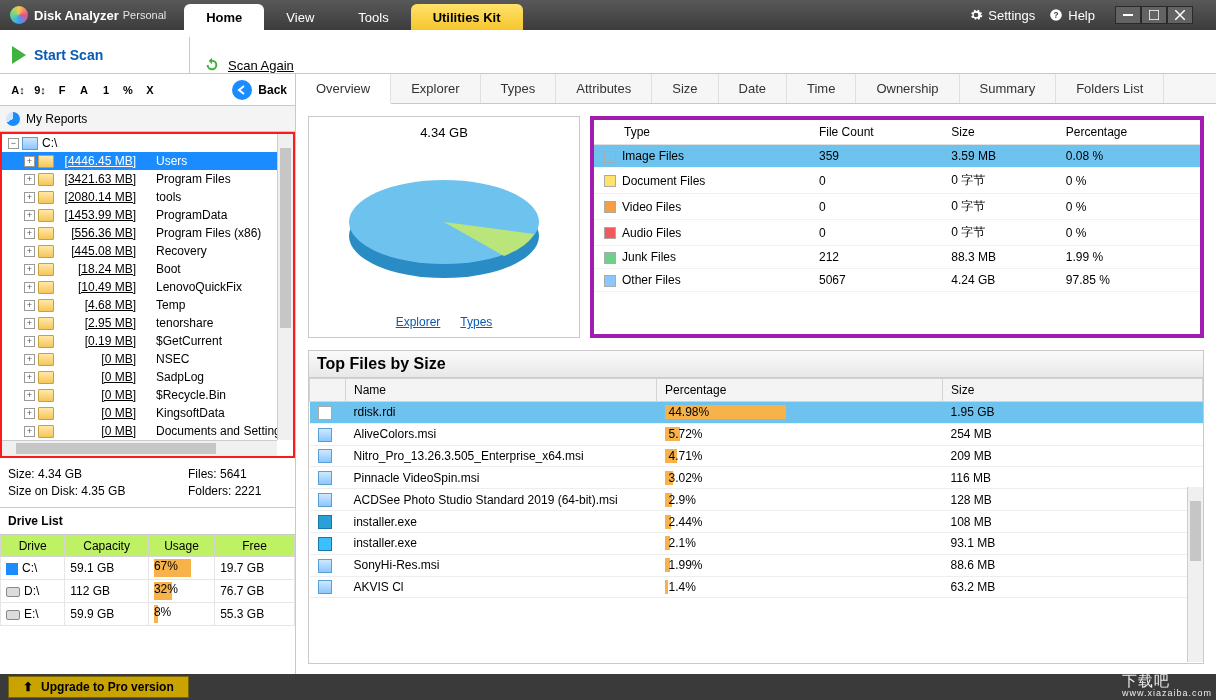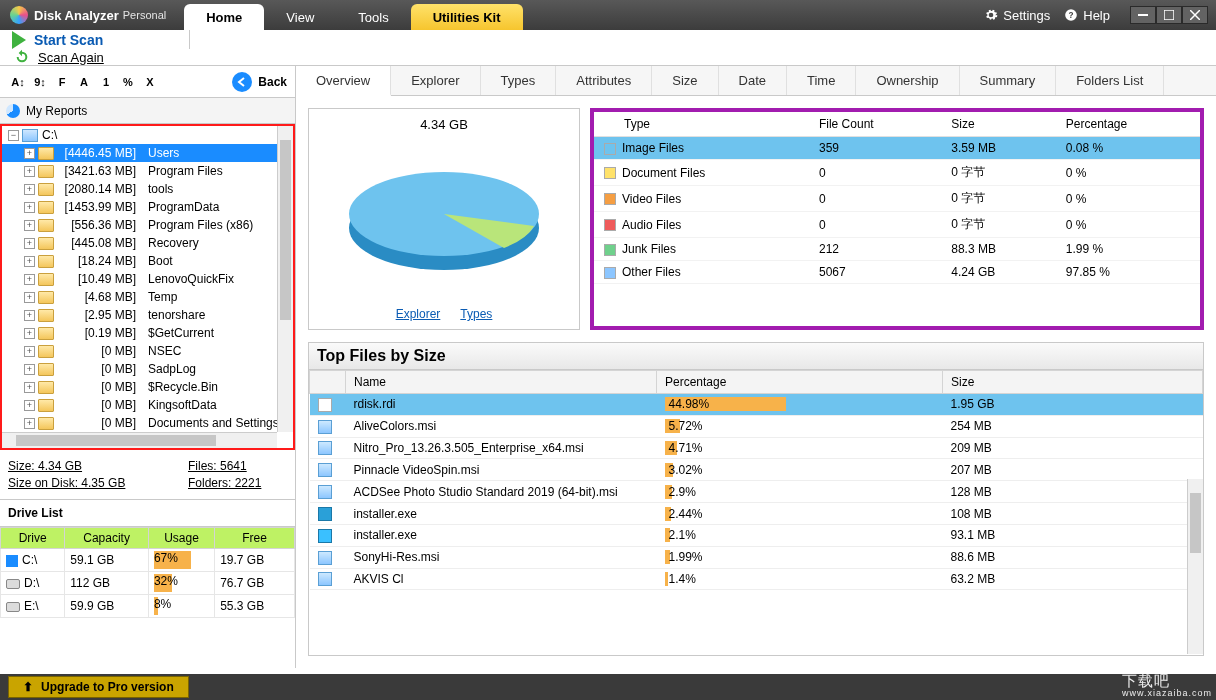--- a/index.html
+++ b/index.html
@@ -7,28 +7,28 @@
 
 
 .titlebar { height: 30px; background: linear-gradient(#585858,#3c3c3c); display: flex; align-items: center; color: #fff; }
 .titlebar .logo { width: 18px; height: 18px; margin: 0 6px 0 10px; border-radius: 50%; background: conic-gradient(#f7c948,#e94f8a,#35a2ff,#68d391,#f7c948); }
 .titlebar .title { font-weight: bold; font-size: 13px; }
 .titlebar .sub { font-size: 11px; opacity: .85; margin-left: 4px; }
 .tabs { display: flex; margin-left: 18px; height: 30px; align-items: flex-end; }
 .tab { padding: 6px 22px 5px; color: #fff; font-size: 13px; border-radius: 6px 6px 0 0; cursor: pointer; }
 .tab.home { background: #fff; color: #000; font-weight: bold; }
 .tab.util { background: linear-gradient(#ffe26a,#f6c52e); color: #000; font-weight: bold; }
-.titlebar .right { margin-left: auto; display: flex; align-items: center; gap: 14px; padding-right: 8px; }
+.titlebar .right { margin-left: auto; display: flex; align-items: center; gap: 14px; padding-right: 23px; }
 .settings, .help { display: flex; align-items: center; gap: 5px; font-size: 13px; cursor: pointer; }
 .gear, .helpc { width: 14px; height: 14px; }
 .wins { display: flex; gap: 0; margin-left: 6px; }
 .winbtn { width: 26px; height: 18px; background: #636363; border: 1px solid #2a2a2a; display: flex; align-items: center; justify-content: center; cursor: pointer; }
 
 
-.ribbon { height: 36px; background: #fff; border-bottom: 1px solid #c9c9c9; display: flex; align-items: flex-start; flex-direction: column; }
+.ribbon { height: 44px; background: #fff; border-bottom: 1px solid #c9c9c9; display: flex; align-items: flex-end; }
 .startscan { width: 190px; height: 36px; border-right: 1px solid #c9c9c9; display: flex; align-items: center; gap: 8px; padding-left: 12px; color: #0a5bb3; font-weight: bold; font-size: 14px; cursor: pointer; }
 .play { width: 0; height: 0; border-top: 9px solid transparent; border-bottom: 9px solid transparent; border-left: 14px solid #3fb23f; }
 .scanagain { display: flex; align-items: center; gap: 8px; margin-left: 14px; font-size: 13px; cursor: pointer; text-decoration: underline; }
 .refresh { width: 16px; height: 16px; }
 
 
 .toolrow { height: 32px; border-bottom: 1px solid #c9c9c9; display: flex; align-items: center; }
 .sortbox { width: 296px; height: 32px; display: flex; align-items: center; gap: 2px; padding-left: 8px; }
 .sortbtn { width: 20px; height: 20px; border: 1px solid transparent; display: flex; align-items: center; justify-content: center; font-size: 11px; font-weight: bold; cursor: pointer; }
 .backarea { flex: 0 0 auto; margin-left: auto; margin-right: 8px; display: flex; align-items: center; gap: 6px; font-weight: bold; cursor: pointer; }
@@ -42,28 +42,28 @@
 .myreports { height: 26px; background: #f4f4f4; border-bottom: 1px solid #c9c9c9; display: flex; align-items: center; padding-left: 6px; gap: 6px; font-size: 12px; }
 .pieicon { width: 14px; height: 14px; border-radius: 50%; background: conic-gradient(#1a8cff 0 240deg,#cfe7ff 240deg 360deg); }
 
 .treewrap { border: 2px solid #ff1a1a; height: 326px; overflow: hidden; position: relative; }
 .tree { font-size: 12px; }
 .trow { display: flex; align-items: center; height: 18px; white-space: nowrap; cursor: pointer; }
 .trow.sel { background: #1a8cff; color: #fff; }
 .exp { width: 11px; height: 11px; border: 1px solid #999; background: #fff; font-size: 9px; line-height: 9px; text-align: center; color: #555; margin-right: 3px; flex-shrink: 0; }
 .fld { width: 16px; height: 13px; background: linear-gradient(#ffe9a8,#f4c65b); border: 1px solid #caa03d; border-radius: 1px; margin-right: 4px; flex-shrink: 0; }
 .drv { width: 16px; height: 13px; background: linear-gradient(#cfe7ff,#8cc6ff); border: 1px solid #5a9fd4; margin-right: 4px; flex-shrink: 0; }
-.tsize { display: inline-block; width: 78px; text-align: right; margin-right: 12px; }
+.tsize { display: inline-block; width: 78px; text-align: right; margin-right: 20px; text-decoration: underline; }
 .tscroll { position: absolute; right: 0; top: 0; bottom: 16px; width: 16px; background: #f0f0f0; border-left: 1px solid #ccc; }
 .tscroll .thumb { position: absolute; left: 2px; right: 2px; top: 14px; height: 180px; background: #c6c6c6; }
 .hscroll { position: absolute; left: 0; right: 16px; bottom: 0; height: 16px; background: #f0f0f0; border-top: 1px solid #ccc; }
 .hscroll .thumb { position: absolute; top: 2px; bottom: 2px; left: 14px; width: 200px; background: #c6c6c6; }
 
 .pathbar { padding: 8px; font-weight: bold; border-bottom: 1px solid #c9c9c9; }
-.stats { padding: 6px 8px; font-size: 12px; border-bottom: 1px solid #c9c9c9; text-decoration: underline; }
+.stats { padding: 6px 8px; font-size: 12px; border-bottom: 1px solid #c9c9c9; }
 .stats .row { display: flex; margin: 3px 0; }
 .stats .row span:first-child { width: 180px; }
 
 .dlhead { padding: 6px 8px; font-weight: bold; border-bottom: 1px solid #c9c9c9; }
 .dltable { width: 100%; border-collapse: collapse; font-size: 12px; }
 .dltable th { background: #bef264; border: 1px solid #d4d4d4; padding: 3px 5px; text-align: center; font-weight: normal; }
 .dltable td { border: 1px solid #e6e6e6; padding: 2px 5px; height: 20px; }
 .usagecell { position: relative; height: 18px; }
 .usagebar { position: absolute; left: 0; top: 0; bottom: 0; background: #f7b24a; }
 .usagetxt { position: relative; }
@@ -487,21 +487,21 @@
                 <div class="pctcell"><div class="pctbar" style="width:12.717px"></div><span class="pcttxt">4.71%</span></div>
               </td>
               <td>209 MB</td>
             </tr>
             <tr>
               <td><span class="ficon msi"></span></td>
               <td>Pinnacle VideoSpin.msi</td>
               <td>
                 <div class="pctcell"><div class="pctbar" style="width:8.154px"></div><span class="pcttxt">3.02%</span></div>
               </td>
-              <td>207 MB</td>
+              <td>116 MB</td>
             </tr>
             <tr>
               <td><span class="ficon msi"></span></td>
               <td>ACDSee Photo Studio Standard 2019 (64-bit).msi</td>
               <td>
                 <div class="pctcell"><div class="pctbar" style="width:7.83px"></div><span class="pcttxt">2.9%</span></div>
               </td>
               <td>128 MB</td>
             </tr>
             <tr>

